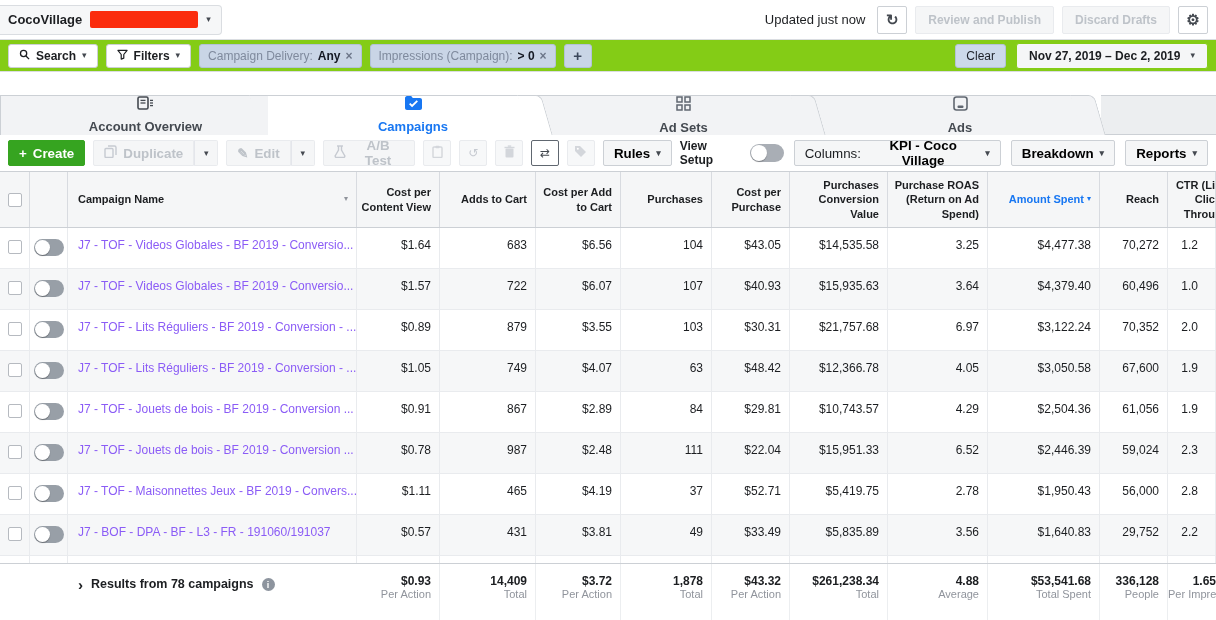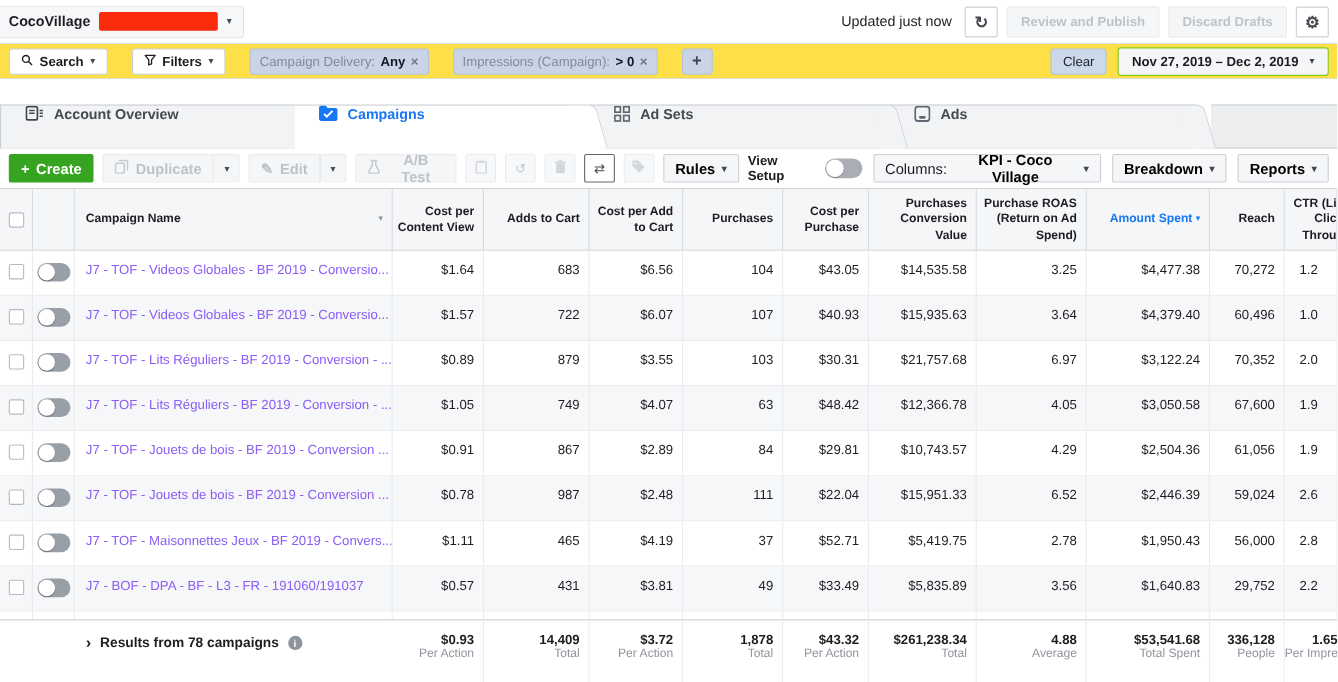--- a/index.html
+++ b/index.html
@@ -22,41 +22,41 @@
   .updated { font-size:13px; color:#1c1e21; margin-right:4px; }
   .btn { display:inline-flex; align-items:center; justify-content:center; gap:6px;
     height:28px; padding:0 12px; border:1px solid #ccd0d5; border-radius:2px;
     background:#fff; font-size:12px; font-weight:bold; color:#1c1e21; cursor:pointer; white-space:nowrap; }
   .btn.icon-only { width:30px; padding:0; }
   .btn.disabled { background:#f5f6f7; border-color:#e9ebee; color:#bec3c9; cursor:default; }
   .refresh-glyph { font-size:15px; color:#444950; }
   .gear-glyph { font-size:15px; color:#444950; }
 
   
-  .filterbar { height:32px; background:#fde047; border-bottom:1px solid #dadde1;
-    display:flex; align-items:center; gap:22px; padding:0 8px; }
+  .filterbar { height:32px; background:#84cc16; border-bottom:1px solid #dadde1;
+    display:flex; align-items:center; gap:8px; padding:0 8px; }
   .fbtn { height:24px; padding:0 10px; display:inline-flex; align-items:center; gap:6px;
     background:#fff; border:1px solid #ccd0d5; border-radius:3px; font-weight:bold; cursor:pointer; }
   .chip { height:24px; padding:0 8px; display:inline-flex; align-items:center; gap:5px;
     background:#c9d5e6; border:1px solid #b3c2d8; border-radius:3px; cursor:pointer; }
   .chip-label { color:#7f8a9d; }
   .chip-value { color:#141823; font-weight:bold; }
   .chip-x { color:#6c7689; font-weight:bold; font-size:12px; }
   .chip.add { width:28px; justify-content:center; color:#3b475c; font-size:15px; font-weight:bold; }
   .filter-right { margin-left:auto; display:flex; align-items:center; gap:10px; }
   .clear-btn { height:24px; padding:0 10px; display:inline-flex; align-items:center;
     background:#ccd9ea; border:1px solid #b3c2d8; border-radius:3px; color:#1c2028; cursor:pointer; }
   .date-btn { height:26px; padding:0 12px; display:inline-flex; align-items:center; gap:10px;
     background:#f5f6f7; border:1px solid #84cc16; border-radius:3px; font-weight:bold; cursor:pointer; }
 
   
   .tabband { height:63px; background:#fff; padding-top:23px; display:flex; position:relative; }
   .tabband::after { content:""; position:absolute; left:0; right:0; bottom:0; height:1px; background:#ccd0d5; }
-  .tab { position:relative; height:40px; display:flex; align-items:flex-start; gap:9px;
-    padding-left:22px; background:#f2f3f5; border-top:1px solid #ccd0d5; cursor:pointer; }
+  .tab { position:relative; height:40px; display:flex; align-items:center; gap:9px;
+    padding-left:22px; background:#f2f3f5; border-top:1px solid #ccd0d5; cursor:pointer;flex-direction:column; }
   .tab:first-child { border-left:1px solid #ccd0d5; }
   .tab .edge { position:absolute; top:-1px; right:-11px; width:24px; height:calc(100% + 1px);
     background:inherit; transform:skewX(16deg); border-right:1px solid #ccd0d5;
     border-top:1px solid #ccd0d5; border-radius:0 6px 0 0; }
   .tab-label { position:relative; z-index:2; font-size:13px; font-weight:bold; color:#444950; }
   .tab.active { background:#fff; z-index:5; }
   .tab.active .tab-label { color:#1877f2; }
   .tab.active::before { content:""; position:absolute; left:0; right:-11px; bottom:-1px; height:2px; background:#fff; z-index:6; }
   .t1 { width:268px; z-index:4; } .t2 { width:268px; } .t3 { width:273px; z-index:2; } .t4 { width:280px; z-index:1; }
   .tab-filler { flex:1; background:#eceef0; border-top:1px solid #ccd0d5; margin-left:12px; }
@@ -447,21 +447,21 @@
     <div class="td name cell c-name">J7 - TOF - Jouets de bois - BF 2019 - Conversion ...</div>
     <div class="td num cell c0">$0.78</div>
     <div class="td num cell c1">987</div>
     <div class="td num cell c2">$2.48</div>
     <div class="td num cell c3">111</div>
     <div class="td num cell c4">$22.04</div>
     <div class="td num cell c5">$15,951.33</div>
     <div class="td num cell c6">6.52</div>
     <div class="td num cell c7">$2,446.39</div>
     <div class="td num cell c8">59,024</div>
-    <div class="td num cell c9">2.6</div>
+    <div class="td num cell c9">2.3</div>
   </div>
 
   <div class="trow">
     <div class="td cbx cell c-cb"><span class="checkbox"></span></div>
     <div class="td tgl cell c-tg"><span class="toggle"></span></div>
     <div class="td name cell c-name">J7 - TOF - Maisonnettes Jeux - BF 2019 - Convers...</div>
     <div class="td num cell c0">$1.11</div>
     <div class="td num cell c1">465</div>
     <div class="td num cell c2">$4.19</div>
     <div class="td num cell c3">37</div>

